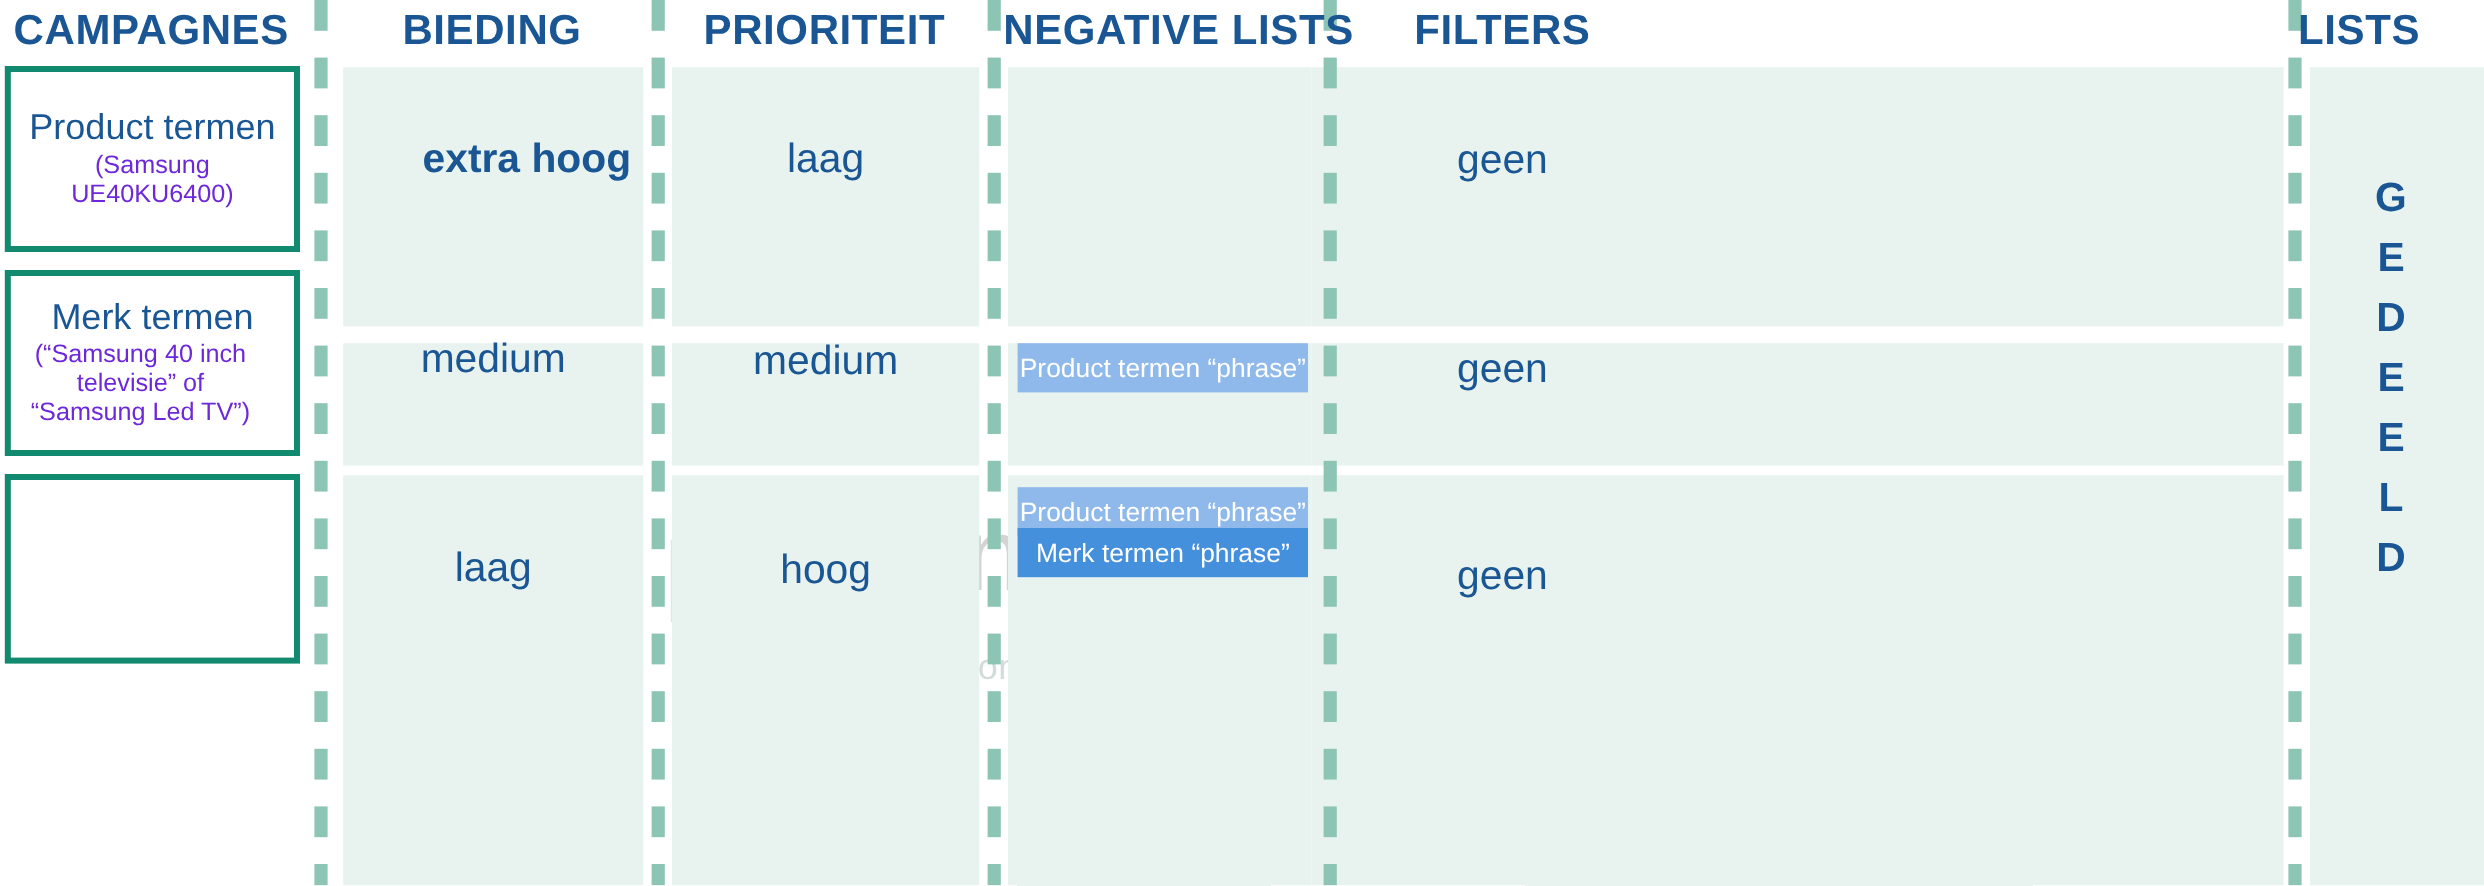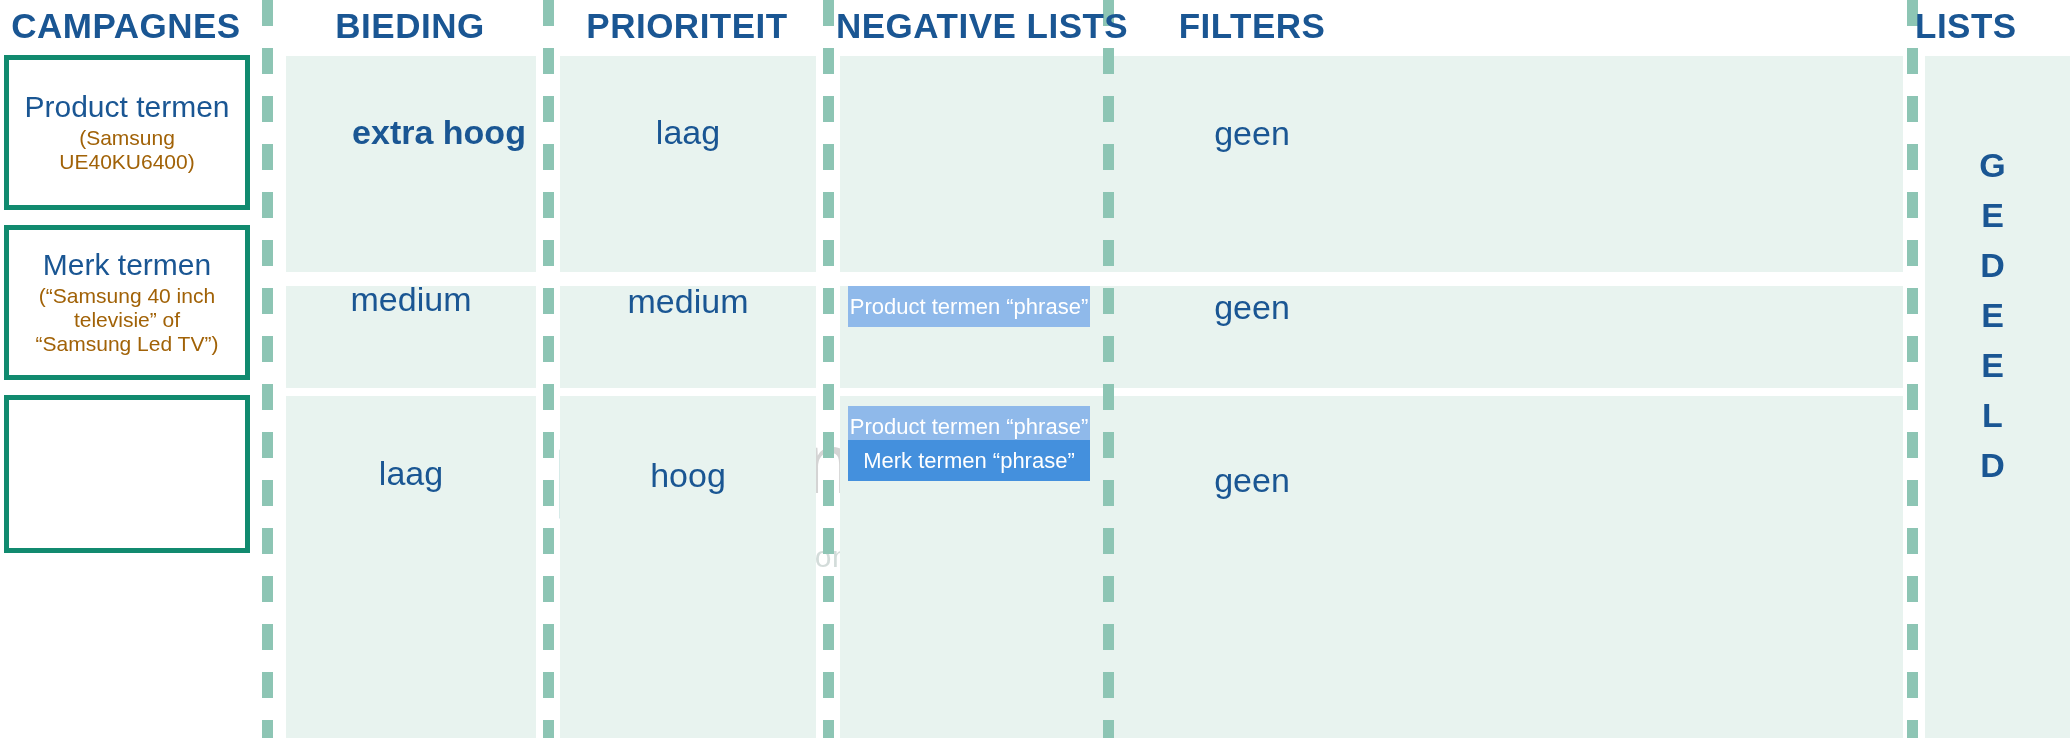--- a/index.html
+++ b/index.html
@@ -98,34 +98,33 @@
   
   .campbox {
     position: absolute;
     left: 4px;
     width: 246px;
     border: 5px solid #118a6f;
     background: #ffffff;
     box-sizing: border-box;
     display: flex;
     flex-direction: column;
-    align-items: center;
     justify-content: center;
     z-index: 8;
     text-align: center;
   }
   .camp-title {
     font-size: 30px;
     color: #1a5693;
     line-height: 1.08;
     padding: 0 4px;
   }
   .camp-sub {
     font-size: 21px;
-    color: #a16207;
+    color: #6d28d9;
     line-height: 1.14;
     padding: 0 8px;
     margin-top: 2px;
   }
 
   
   .cellval {
     position: absolute;
     text-align: center;
     font-size: 34px;

